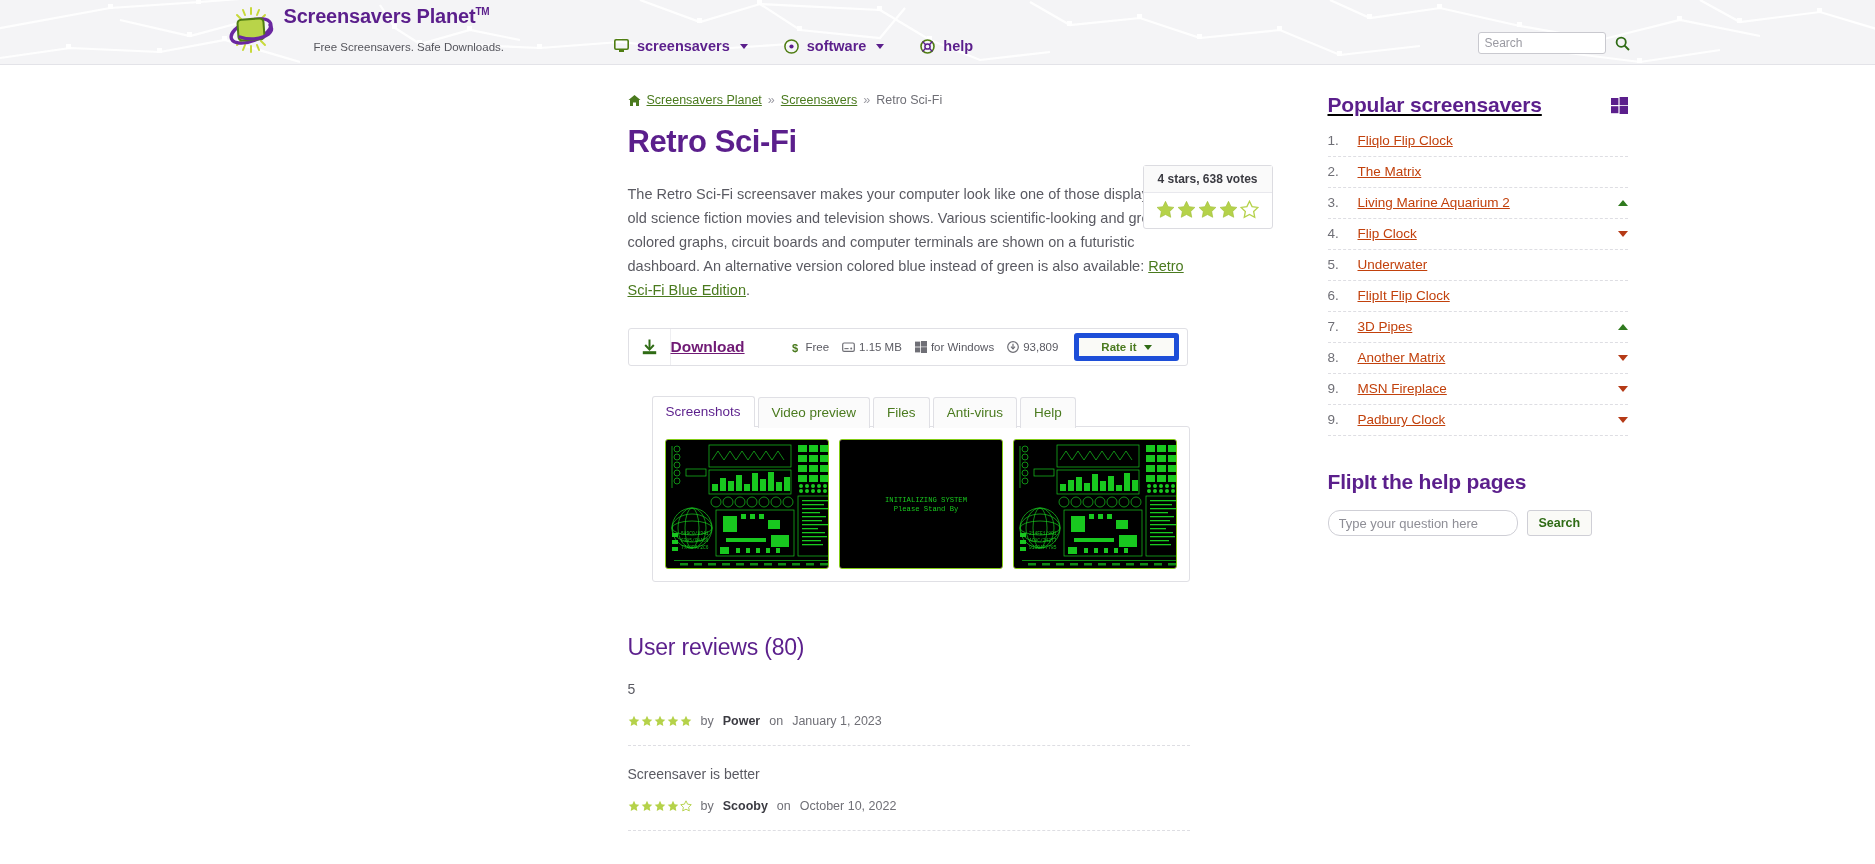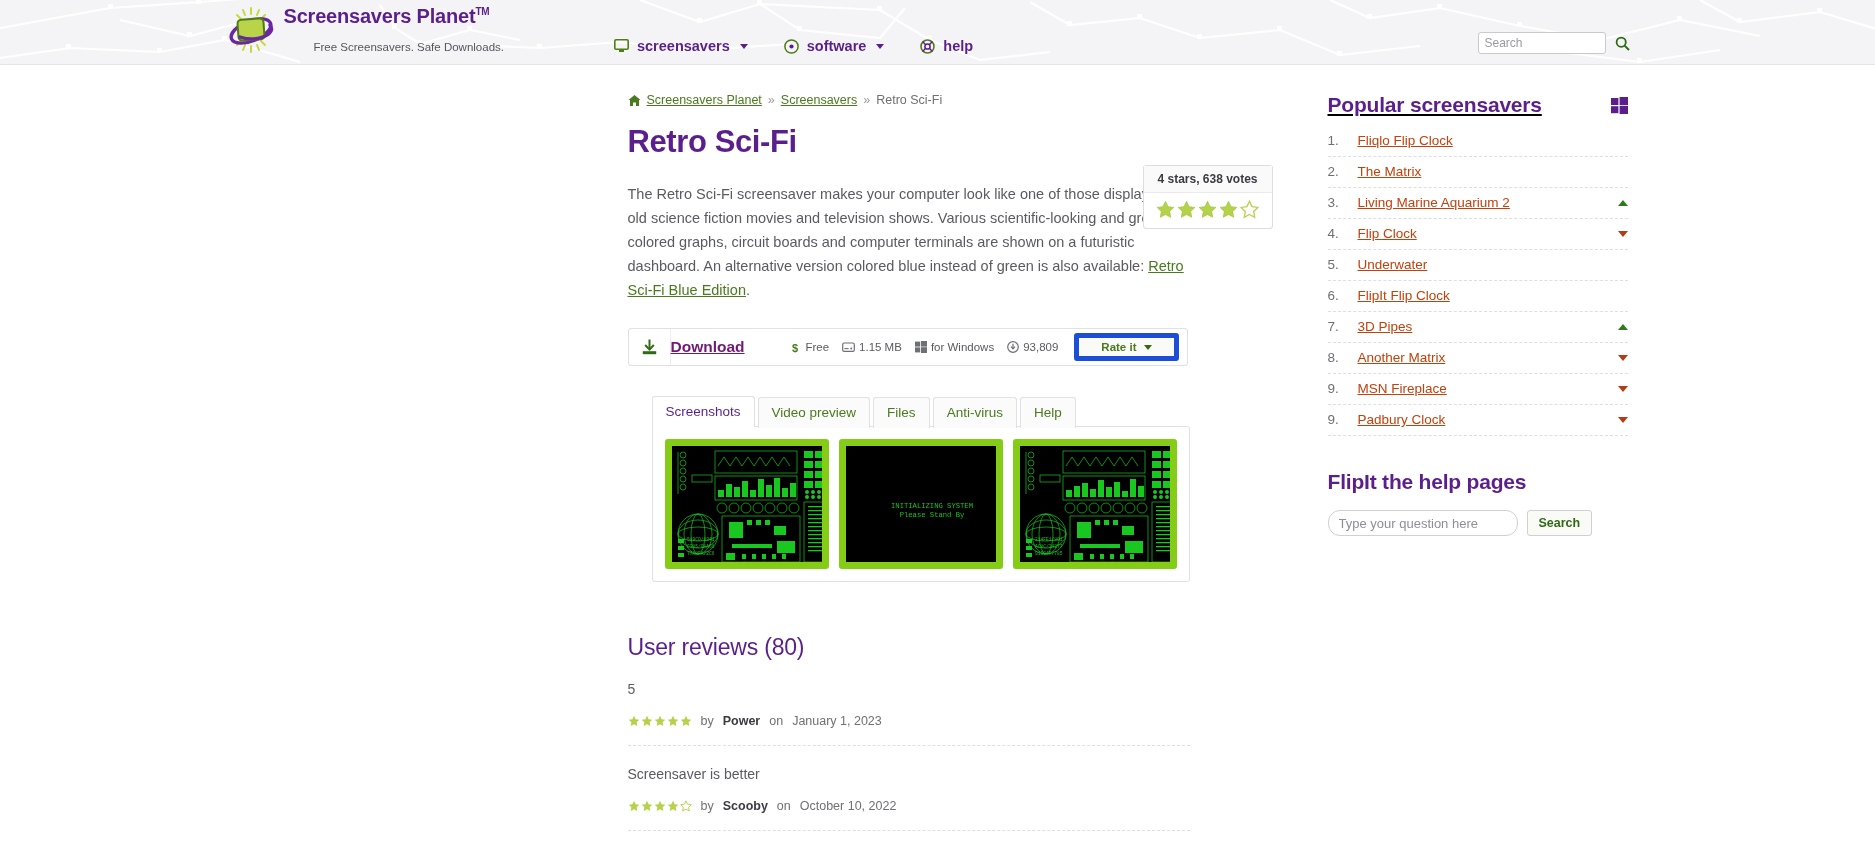--- a/index.html
+++ b/index.html
@@ -269,21 +269,21 @@
   .tab-panel {
     border: 1px solid #e0e0e5;
     border-radius: 0 3px 3px 3px;
     background: #fff;
     padding: 12px;
     display: flex;
     gap: 10px;
     margin-top: -1px;
   }
   .shot {
-    border: 7px solid #84cc16;
+    border: 1px solid #84cc16;
     border-radius: 3px;
     background: #d946ef;
     overflow: hidden;
     display: block;
     cursor: pointer;
   }
   .shot.wide { width: 172px; height: 130px; }
   .shot.mid  { width: 172px; height: 130px; }
 
   

